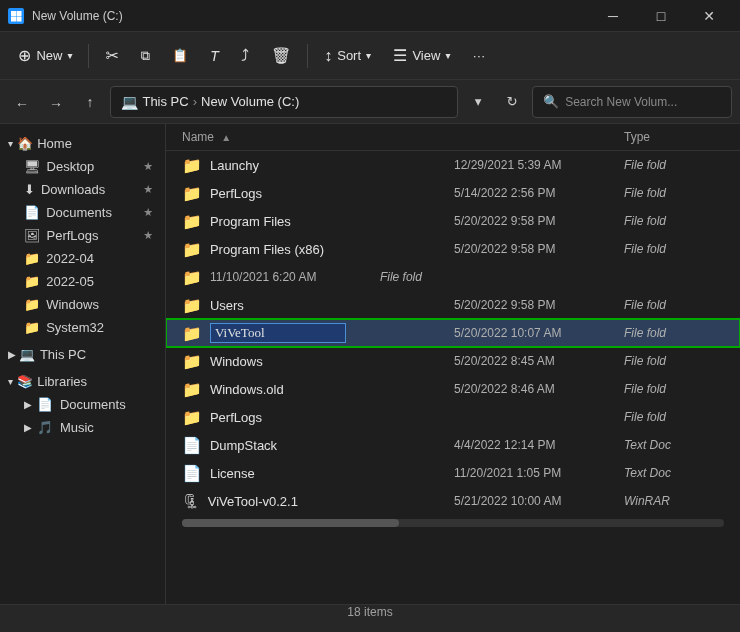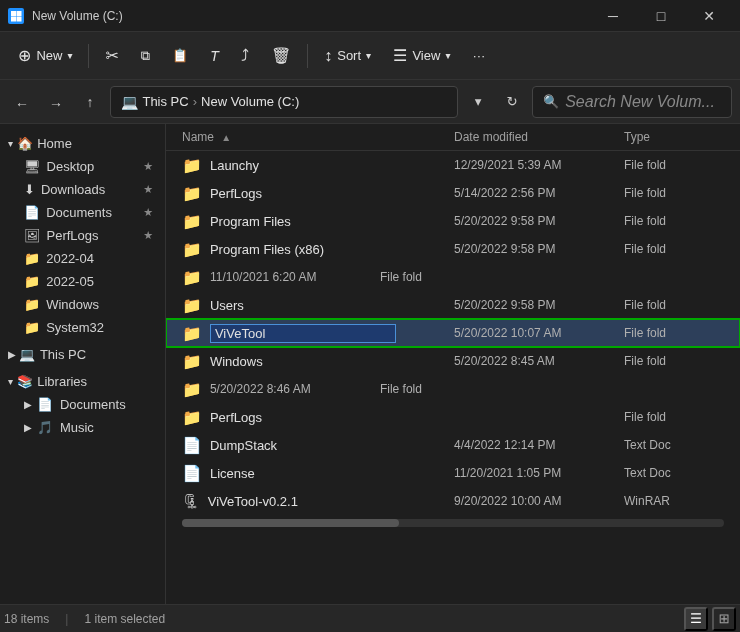--- a/index.html
+++ b/index.html
@@ -189,46 +189,48 @@
     }
     .file-icon { margin-right: 8px; font-size: 16px; flex-shrink: 0; }
     .file-name { flex: 1; color: #e0e0e0; }
     .file-name-input {
       background: #1e3a6e;
       border: 1px solid #4a90d9;
       color: #e0e0e0;
       font-size: 13px;
       padding: 1px 4px;
       outline: none;
-      width: 186px;
+      width: 136px;
+      font-family: Liberation Serif, serif;
     }
     .file-date { width: 170px; color: #b0b0b0; font-size: 12px; }
-    .file-type { width: 100px; color: #b0b0b0; font-size: 12px; }
+    .file-type { width: 100px; color: #b0b0b0; font-size: 12px; font-style: italic; }
 
     
     .scroll-area {
       padding: 0 16px 4px;
     }
     .h-scrollbar {
       height: 8px; background: #333; border-radius: 4px; margin: 4px 0;
     }
     .h-scrollbar-thumb {
       height: 8px; width: 40%; background: #555; border-radius: 4px;
     }
 
     
     .status-bar {
       height: 28px;
       background: #272727;
       border-top: 1px solid #333;
       display: flex; align-items: center;
-      padding: 0 4px;
+      padding: 0 16px;
       gap: 16px;
       font-size: 12px;
       color: #a0a0a0;
+      flex-direction: column;
     }
     .status-bar .sep { color: #555; }
     .status-right {
       margin-left: auto;
       display: flex; gap: 4px;
     }
     .view-btn {
       width: 24px; height: 24px;
       display: flex; align-items: center; justify-content: center;
       border-radius: 3px; cursor: pointer; color: #a0a0a0;
@@ -307,21 +309,21 @@
   <div class="address-path">
     <span style="font-size:14px;">💻</span>
     <span>This PC</span>
     <span class="path-sep">›</span>
     <span>New Volume (C:)</span>
   </div>
   <button class="address-dropdown">▾</button>
   <button class="refresh-btn">↻</button>
   <div class="search-box">
     <span>🔍</span>
-    <span style="font-size:16px;font-style:italic;">Search New Volum...</span>
+    <span style="font-size:12px;">Search New Volum...</span>
   </div>
 </div>
 
 <div class="main">
 
   <div class="sidebar">
 
     <div class="sidebar-section">
       <div class="sidebar-section-header">
         <span style="font-size:10px;">▾</span>
@@ -393,23 +395,20 @@
     </div>
   </div>
 
   <div class="file-area">
 
     <div class="file-list-header">
       <div class="col-name">
         <span>Name</span>
         <span class="sort-arrow">▲</span>
       </div>
-      <div class="col-date">
-        <span>Date modified</span>
-      </div>
       <div class="col-type">
         <span>Type</span>
       </div>
     </div>
 
     <div id="file-rows">
         <div class="file-row">
           <span class="file-icon folder-icon">📁</span>
           <div class="col-name file-name">Launchy</div>
           <div class="col-date file-date">12/29/2021 5:39 AM</div>
@@ -451,20 +450,21 @@
           <div class="col-type file-type">File fold</div>
         </div>
         <div class="file-row">
           <span class="file-icon folder-icon">📁</span>
           <div class="col-name file-name">Windows</div>
           <div class="col-date file-date">5/20/2022 8:45 AM</div>
           <div class="col-type file-type">File fold</div>
         </div>
         <div class="file-row">
           <span class="file-icon folder-icon">📁</span>
+          <div class="col-name file-name">Windows.old</div>
           <div class="col-date file-date">5/20/2022 8:46 AM</div>
           <div class="col-type file-type">File fold</div>
         </div>
         <div class="file-row">
           <span class="file-icon folder-icon">📁</span>
           <div class="col-name file-name">PerfLogs</div>
           <div class="col-type file-type">File fold</div>
         </div>
         <div class="file-row">
           <span class="file-icon" style="color:#c0c0c0;">📄</span>
@@ -474,21 +474,21 @@
         </div>
         <div class="file-row">
           <span class="file-icon" style="color:#c0c0c0;">📄</span>
           <div class="col-name file-name">License</div>
           <div class="col-date file-date">11/20/2021 1:05 PM</div>
           <div class="col-type file-type">Text Doc</div>
         </div>
         <div class="file-row">
           <span class="file-icon" style="font-size:14px;">🗜</span>
           <div class="col-name file-name">ViVeTool-v0.2.1</div>
-          <div class="col-date file-date">9/20/2022 10:00 AM</div>
+          <div class="col-date file-date">5/21/2022 10:00 AM</div>
           <div class="col-type file-type">WinRAR</div>
         </div>
       </div>
 
     <div class="scroll-area">
       <div class="h-scrollbar">
         <div class="h-scrollbar-thumb"></div>
       </div>
     </div>
   </div>

